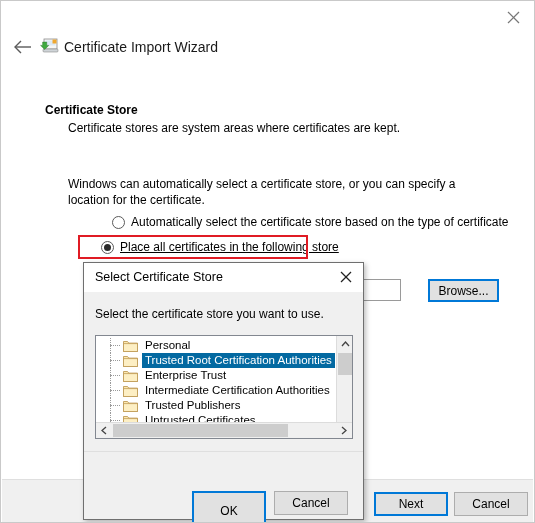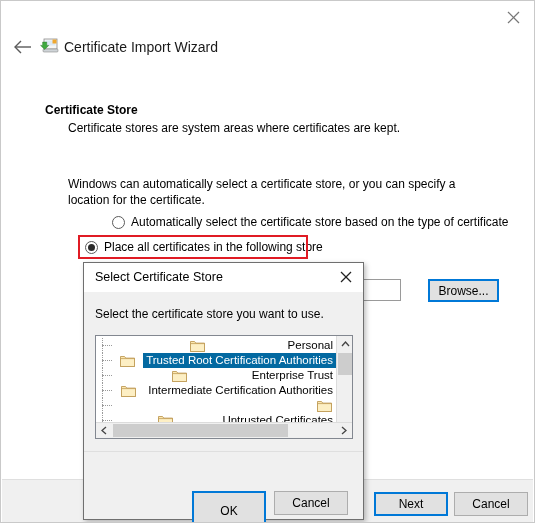--- a/index.html
+++ b/index.html
@@ -91,21 +91,21 @@
   }
 
   .radio-row {
     position: absolute;
     display: flex;
     align-items: center;
     font-size: 12px;
     white-space: nowrap;
   }
   #radio-auto { left: 84px; top: 214px; padding-left: 27px; }
-  #radio-manual { left: 84px; top: 239px; }
+  #radio-manual { left: 100px; top: 239px; text-decoration: underline; }
 
   .radio-mark {
     width: 13px; height: 13px;
     border: 1px solid #5a5a5a;
     border-radius: 50%;
     box-sizing: border-box;
     background: #fff;
     margin-right: 6px;
     flex: 0 0 auto;
     position: relative;
@@ -234,22 +234,21 @@
     padding: 2px 0 0 0;
   }
   .store-item {
     position: relative;
     height: 15px;
     display: flex;
     align-items: center;
     font-size: 11.5px;
     line-height: 15px;
     white-space: nowrap;
-    padding-left: 2px;
-    justify-content: space-between;
+    padding-left: 10px;
   }
   .tree-line {
     width: 17px; height: 15px;
     flex: 0 0 auto;
     position: relative;
   }
   .tree-line::before {
     content:"";
     position:absolute;
     left:4px; top:0; bottom:0;
@@ -479,20 +478,21 @@
           </svg>
           <span class="store-label">Intermediate Certification Authorities</span>
         </div>
 
         <div class="store-item">
           <span class="tree-line"></span>
           <svg class="folder-icon" viewBox="0 0 15 13">
             <path d="M0.5 2.5 h4 l1.3 1.6 h8.7 v8.4 h-14 z" fill="#fde8b0" stroke="#b79148" stroke-width="0.8"></path>
             <path d="M0.5 4.6 h14 v7.9 h-14 z" fill="#fdefc4" stroke="#b79148" stroke-width="0.7"></path>
           </svg>
+          <span class="store-label">Trusted Publishers</span>
         </div>
 
         <div class="store-item">
           <span class="tree-line"></span>
           <svg class="folder-icon" viewBox="0 0 15 13">
             <path d="M0.5 2.5 h4 l1.3 1.6 h8.7 v8.4 h-14 z" fill="#fde8b0" stroke="#b79148" stroke-width="0.8"></path>
             <path d="M0.5 4.6 h14 v7.9 h-14 z" fill="#fdefc4" stroke="#b79148" stroke-width="0.7"></path>
           </svg>
           <span class="store-label">Untrusted Certificates</span>
         </div>

